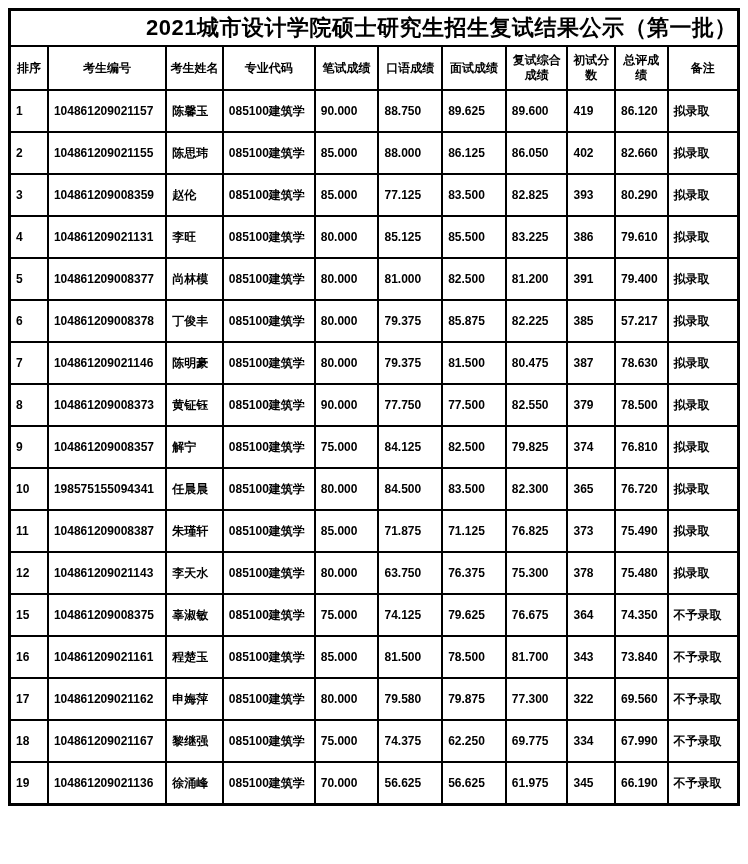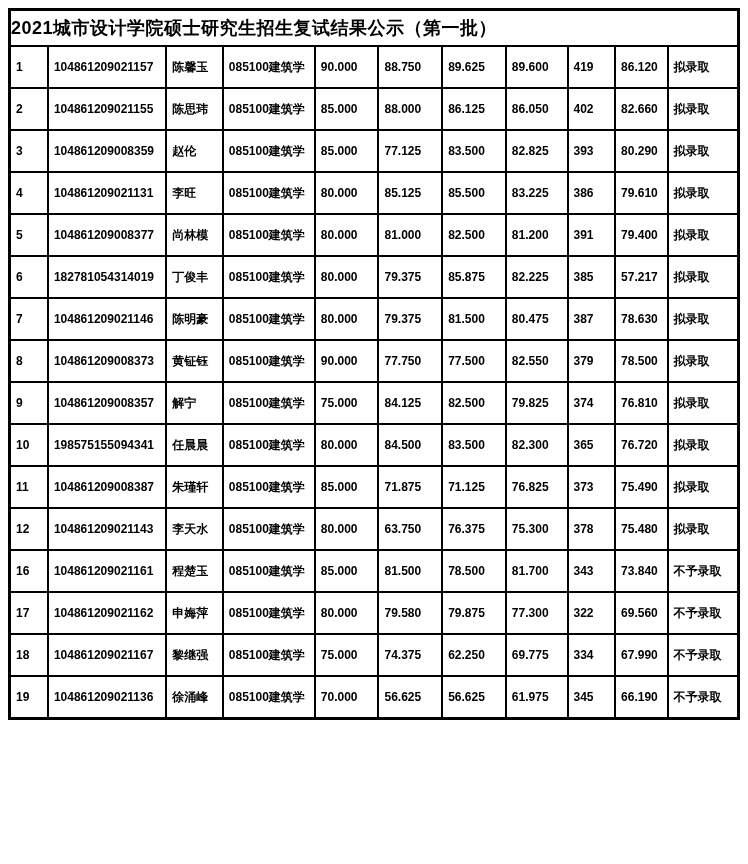--- a/index.html
+++ b/index.html
@@ -25,23 +25,23 @@
     background: #ffffff;
   }
   table.results, table.results th, table.results td {
     border: 2px solid #000000;
   }
   table.results {
     border-width: 3px;
   }
   th.title-cell {
     height: 30px;
-    font-size: 18px;
+    font-size: 22px;
     font-weight: bold;
-    text-align: left;
+    text-align: right;
     color: #000000;
     padding: 2px 0;
     letter-spacing: 0.5px;
   }
   th.col-header {
     height: 38px;
     font-size: 12px;
     font-weight: bold;
     text-align: center;
     vertical-align: middle;
@@ -82,20 +82,33 @@
       <col style="width:63px">
       <col style="width:61px">
       <col style="width:47px">
       <col style="width:52px">
       <col style="width:70px">
     </colgroup>
     <thead>
       <tr>
         <th class="title-cell" colspan="11">2021城市设计学院硕士研究生招生复试结果公示（第一批）</th>
       </tr>
+      <tr>
+        <th class="col-header">排序</th>
+        <th class="col-header">考生编号</th>
+        <th class="col-header">考生姓名</th>
+        <th class="col-header">专业代码</th>
+        <th class="col-header">笔试成绩</th>
+        <th class="col-header">口语成绩</th>
+        <th class="col-header">面试成绩</th>
+        <th class="col-header">复试综合成绩</th>
+        <th class="col-header">初试分数</th>
+        <th class="col-header">总评成绩</th>
+        <th class="col-header">备注</th>
+      </tr>
     </thead>
     <tbody>
         <tr>
           <td class="data-cell num">1</td>
           <td class="data-cell num">104861209021157</td>
           <td class="data-cell">陈馨玉</td>
           <td class="data-cell">085100建筑学</td>
           <td class="data-cell num">90.000</td>
           <td class="data-cell num">88.750</td>
           <td class="data-cell num">89.625</td>
@@ -151,21 +164,21 @@
           <td class="data-cell num">80.000</td>
           <td class="data-cell num">81.000</td>
           <td class="data-cell num">82.500</td>
           <td class="data-cell num">81.200</td>
           <td class="data-cell num">391</td>
           <td class="data-cell num">79.400</td>
           <td class="data-cell">拟录取</td>
         </tr>
         <tr>
           <td class="data-cell num">6</td>
-          <td class="data-cell num">182781054314019</td>
+          <td class="data-cell num">104861209008378</td>
           <td class="data-cell">丁俊丰</td>
           <td class="data-cell">085100建筑学</td>
           <td class="data-cell num">80.000</td>
           <td class="data-cell num">79.375</td>
           <td class="data-cell num">85.875</td>
           <td class="data-cell num">82.225</td>
           <td class="data-cell num">385</td>
           <td class="data-cell num">57.217</td>
           <td class="data-cell">拟录取</td>
         </tr>
@@ -241,20 +254,33 @@
           <td class="data-cell">085100建筑学</td>
           <td class="data-cell num">80.000</td>
           <td class="data-cell num">63.750</td>
           <td class="data-cell num">76.375</td>
           <td class="data-cell num">75.300</td>
           <td class="data-cell num">378</td>
           <td class="data-cell num">75.480</td>
           <td class="data-cell">拟录取</td>
         </tr>
         <tr>
+          <td class="data-cell num">15</td>
+          <td class="data-cell num">104861209008375</td>
+          <td class="data-cell">辜淑敏</td>
+          <td class="data-cell">085100建筑学</td>
+          <td class="data-cell num">75.000</td>
+          <td class="data-cell num">74.125</td>
+          <td class="data-cell num">79.625</td>
+          <td class="data-cell num">76.675</td>
+          <td class="data-cell num">364</td>
+          <td class="data-cell num">74.350</td>
+          <td class="data-cell">不予录取</td>
+        </tr>
+        <tr>
           <td class="data-cell num">16</td>
           <td class="data-cell num">104861209021161</td>
           <td class="data-cell">程楚玉</td>
           <td class="data-cell">085100建筑学</td>
           <td class="data-cell num">85.000</td>
           <td class="data-cell num">81.500</td>
           <td class="data-cell num">78.500</td>
           <td class="data-cell num">81.700</td>
           <td class="data-cell num">343</td>
           <td class="data-cell num">73.840</td>

